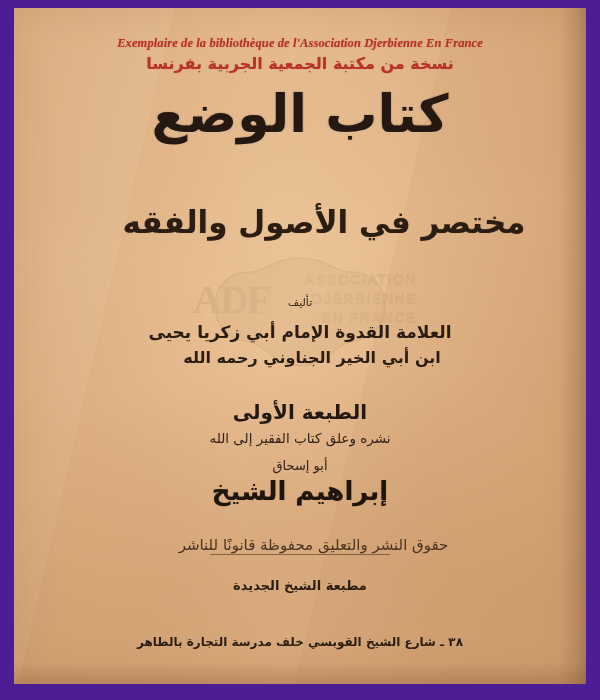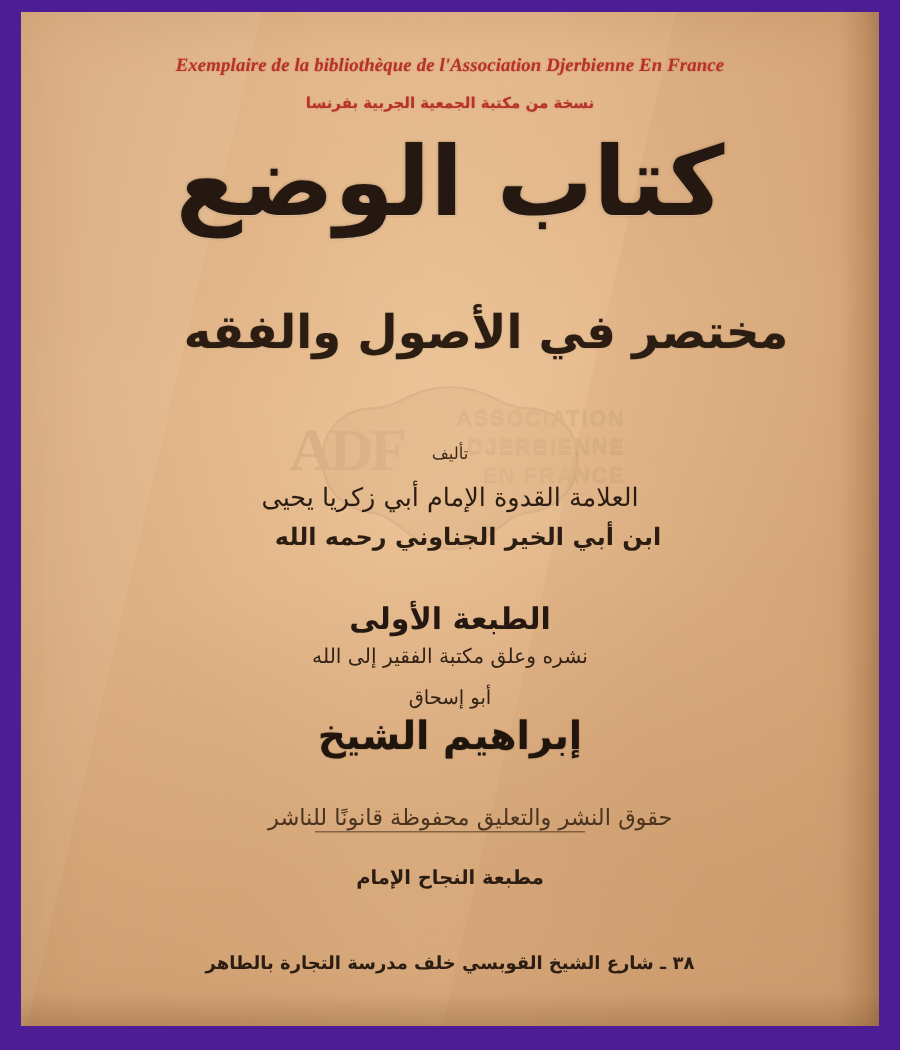--- a/index.html
+++ b/index.html
@@ -84,40 +84,40 @@
     font-family: "Liberation Serif", serif;
     font-style: italic;
     font-weight: bold;
     font-size: 12.5px;
     letter-spacing: 0.1px;
     color: #b7322a;
     text-shadow: 0 0 1px rgba(183,50,42,0.5);
   }
   .stamp-arabic {
     position: absolute;
-    top: 56px;
+    top: 46px;
     left: 0;
     right: 0;
     direction: rtl;
     font-family: "DejaVu Sans", sans-serif;
     font-weight: bold;
-    font-size: 10px;
+    font-size: 16px;
     color: #b7322a;
     text-shadow: 0 0 1px rgba(183,50,42,0.45);
   }
 
   
   .main-title {
     position: absolute;
     top: 74px;
     left: 0;
     right: 0;
     direction: rtl;
     font-family: "DejaVu Sans", sans-serif;
-    font-size: 64px;
+    font-size: 52px;
     font-weight: bold;
     line-height: 1.25;
     color: #241810;
     text-shadow: 0 1px 0 rgba(255,240,220,0.30), 0 0 2px rgba(40,25,12,0.35);
     text-align: center;
   }
 
   .subtitle {
     position: absolute;
     top: 196px;
@@ -179,21 +179,21 @@
     font-weight: normal;
     color: #3a2819;
   }
   .author-1 {
     position: absolute;
     top: 314px;
     left: 0;
     right: 0;
     direction: rtl;
     font-size: 17px;
-    font-weight: normal;
+    font-weight: bold;
     color: #2b1d12;
   }
   .author-2 {
     position: absolute;
     top: 340px;
     left: 0;
     right: 0;
     direction: rtl;
     font-size: 16px;
     font-weight: bold;
@@ -310,24 +310,24 @@
           <div>DJERBIENNE</div>
           <div>EN FRANCE</div>
         </div>
       </div>
 
       <div class="by-label">تأليف</div>
       <div class="author-1">العلامة القدوة الإمام أبي زكريا يحيى</div>
       <div class="author-2">ابن أبي الخير الجناوني رحمه الله</div>
 
       <div class="edition">الطبعة الأولى</div>
-      <div class="edition-note">نشره وعلق مكتبة الفقير إلى الله</div>
+      <div class="edition-note">نشره وعلق كتاب الفقير إلى الله</div>
       <div class="publisher-prefix">أبو إسحاق</div>
       <div class="publisher-name">إبراهيم الشيخ</div>
 
       <div class="rights">حقوق النشر والتعليق محفوظة قانونًا للناشر</div>
       <div class="strike-line" style="left:196px; top:546px; width:180px;"></div>
 
-      <div class="printer">مطبعة النجاح الإمام</div>
+      <div class="printer">مطبعة الشيخ الجديدة</div>
       <div class="printer-address">٣٨ ـ شارع الشيخ القوبسي خلف مدرسة التجارة بالطاهر</div>
     </div>
   </div>
 </div>
 
 </body></html>

